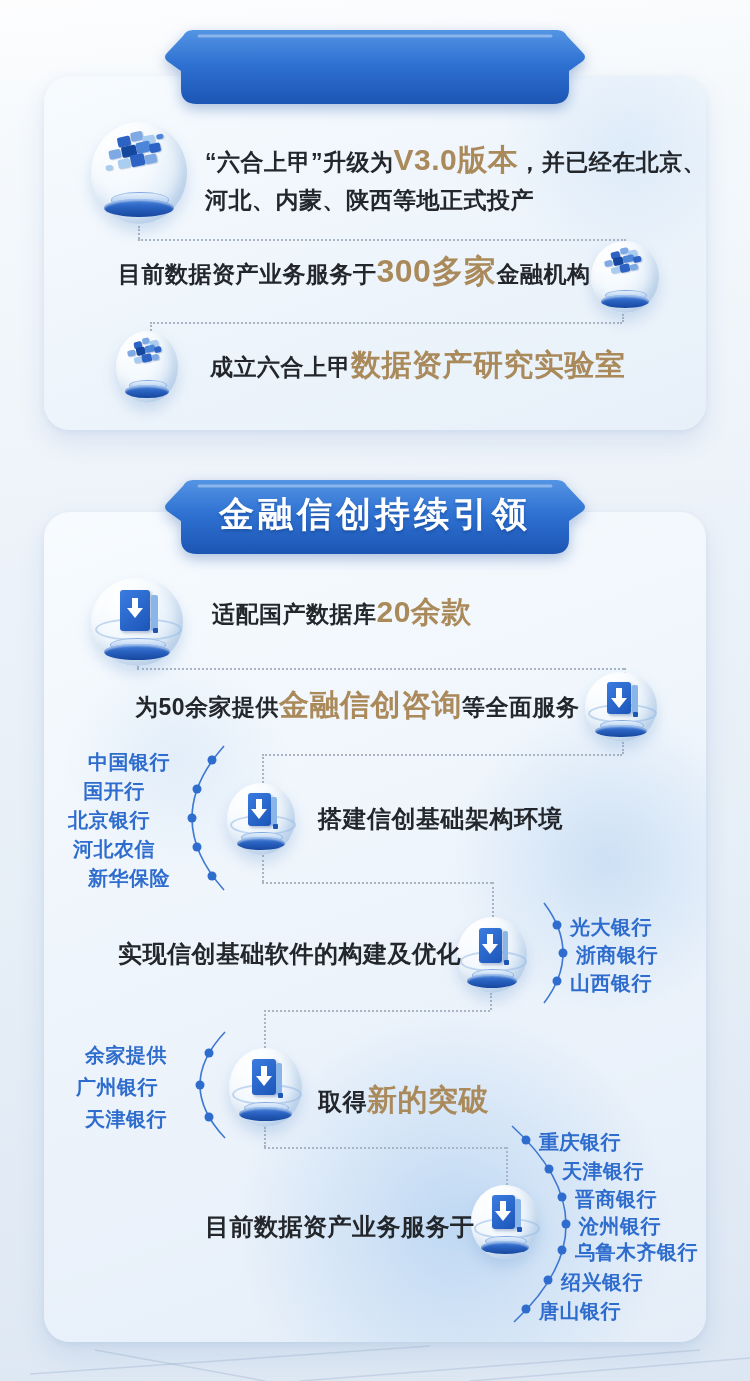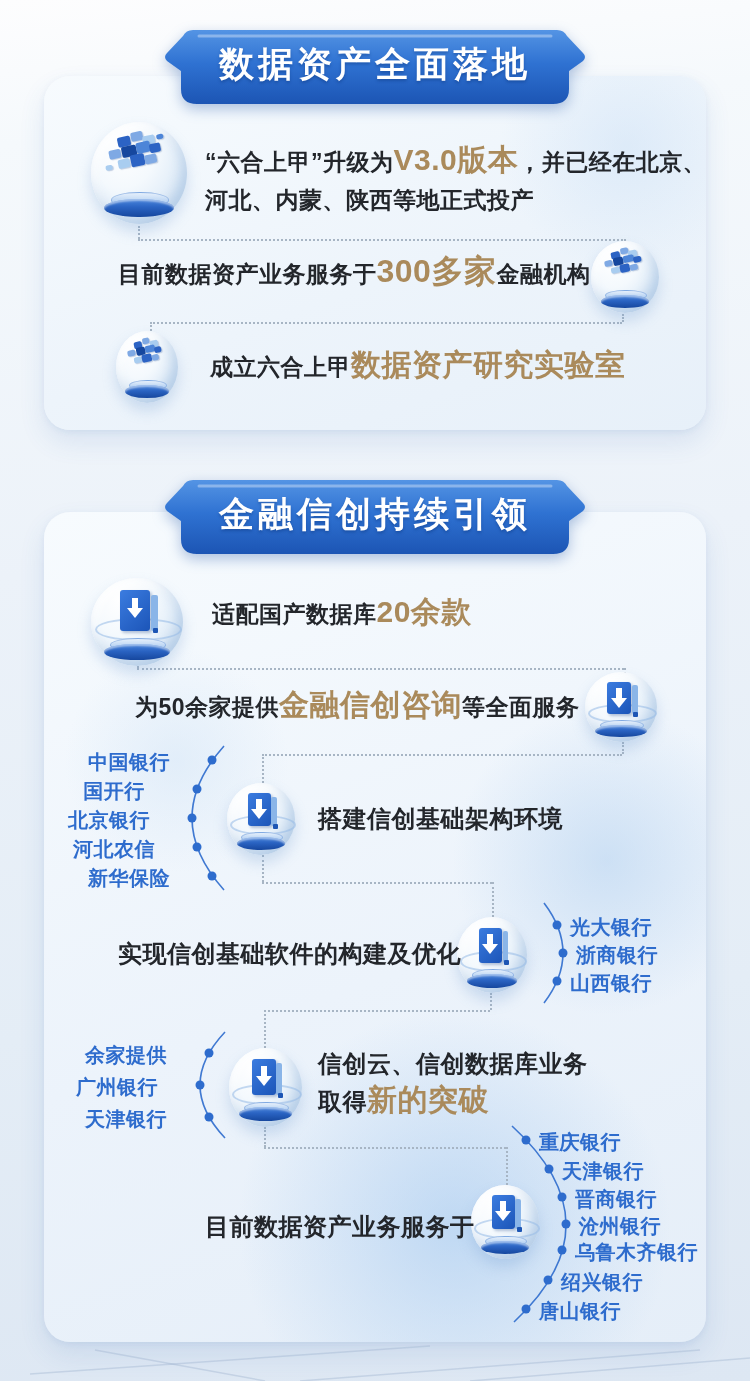--- a/index.html
+++ b/index.html
@@ -145,21 +145,20 @@
       <defs>
         <linearGradient id="bg1" x1="0" y1="0" x2="0" y2="1">
           <stop offset="0" stop-color="#5494e4"></stop>
           <stop offset="0.45" stop-color="#2f72d2"></stop>
           <stop offset="1" stop-color="#1c55b4"></stop>
         </linearGradient>
       </defs>
       <path fill="url(#bg1)" d="M30 3 L394 3 Q401 3 404 9 L420 26 Q424 30 420 34 L406 44 L406 62 Q406 77 390 77 L34 77 Q18 77 18 62 L18 44 L4 34 Q0 30 4 26 L20 9 Q23 3 30 3 Z"></path>
       <path d="M36 9 L388 9" stroke="rgba(255,255,255,.35)" stroke-width="3" stroke-linecap="round" fill="none"></path>
     </svg>
-    <div class="bt">数据资产全面落地</div>
   </div>
 
   <div class="banner" style="top:477px">
     <svg width="424" height="82" viewBox="0 0 424 82">
       <defs>
         <linearGradient id="bg2" x1="0" y1="0" x2="0" y2="1">
           <stop offset="0" stop-color="#5494e4"></stop>
           <stop offset="0.45" stop-color="#2f72d2"></stop>
           <stop offset="1" stop-color="#1c55b4"></stop>
         </linearGradient>
@@ -314,23 +313,20 @@
     <span class="td">为50余家提供</span>
       <span class="tg">金融信创咨询</span>
       <span class="td">等全面服务</span>
   </div>
   <div class="row" style="left:318px;top:803px">
     <span class="td24">搭建信创基础架构环境</span>
   </div>
   <div class="row" style="left:118px;top:938px">
     <span class="td24">实现信创基础软件的构建及优化</span>
   </div>
-  <div class="row" style="left:318px;top:1048px">
-    <span class="td24">信创云、信创数据库业务</span>
-  </div>
   <div class="row" style="left:318px;top:1080px">
     <span class="td24">取得</span>
       <span class="tg">新的突破</span>
   </div>
   <div class="row" style="left:205px;top:1211px">
     <span class="td24">目前数据资产业务服务于</span>
   </div>
 
   <div class="bank ra" style="left:59px;top:749px;width:140px">中国银行</div>
   <div class="bank ra" style="left:44px;top:778px;width:140px">国开行</div>

